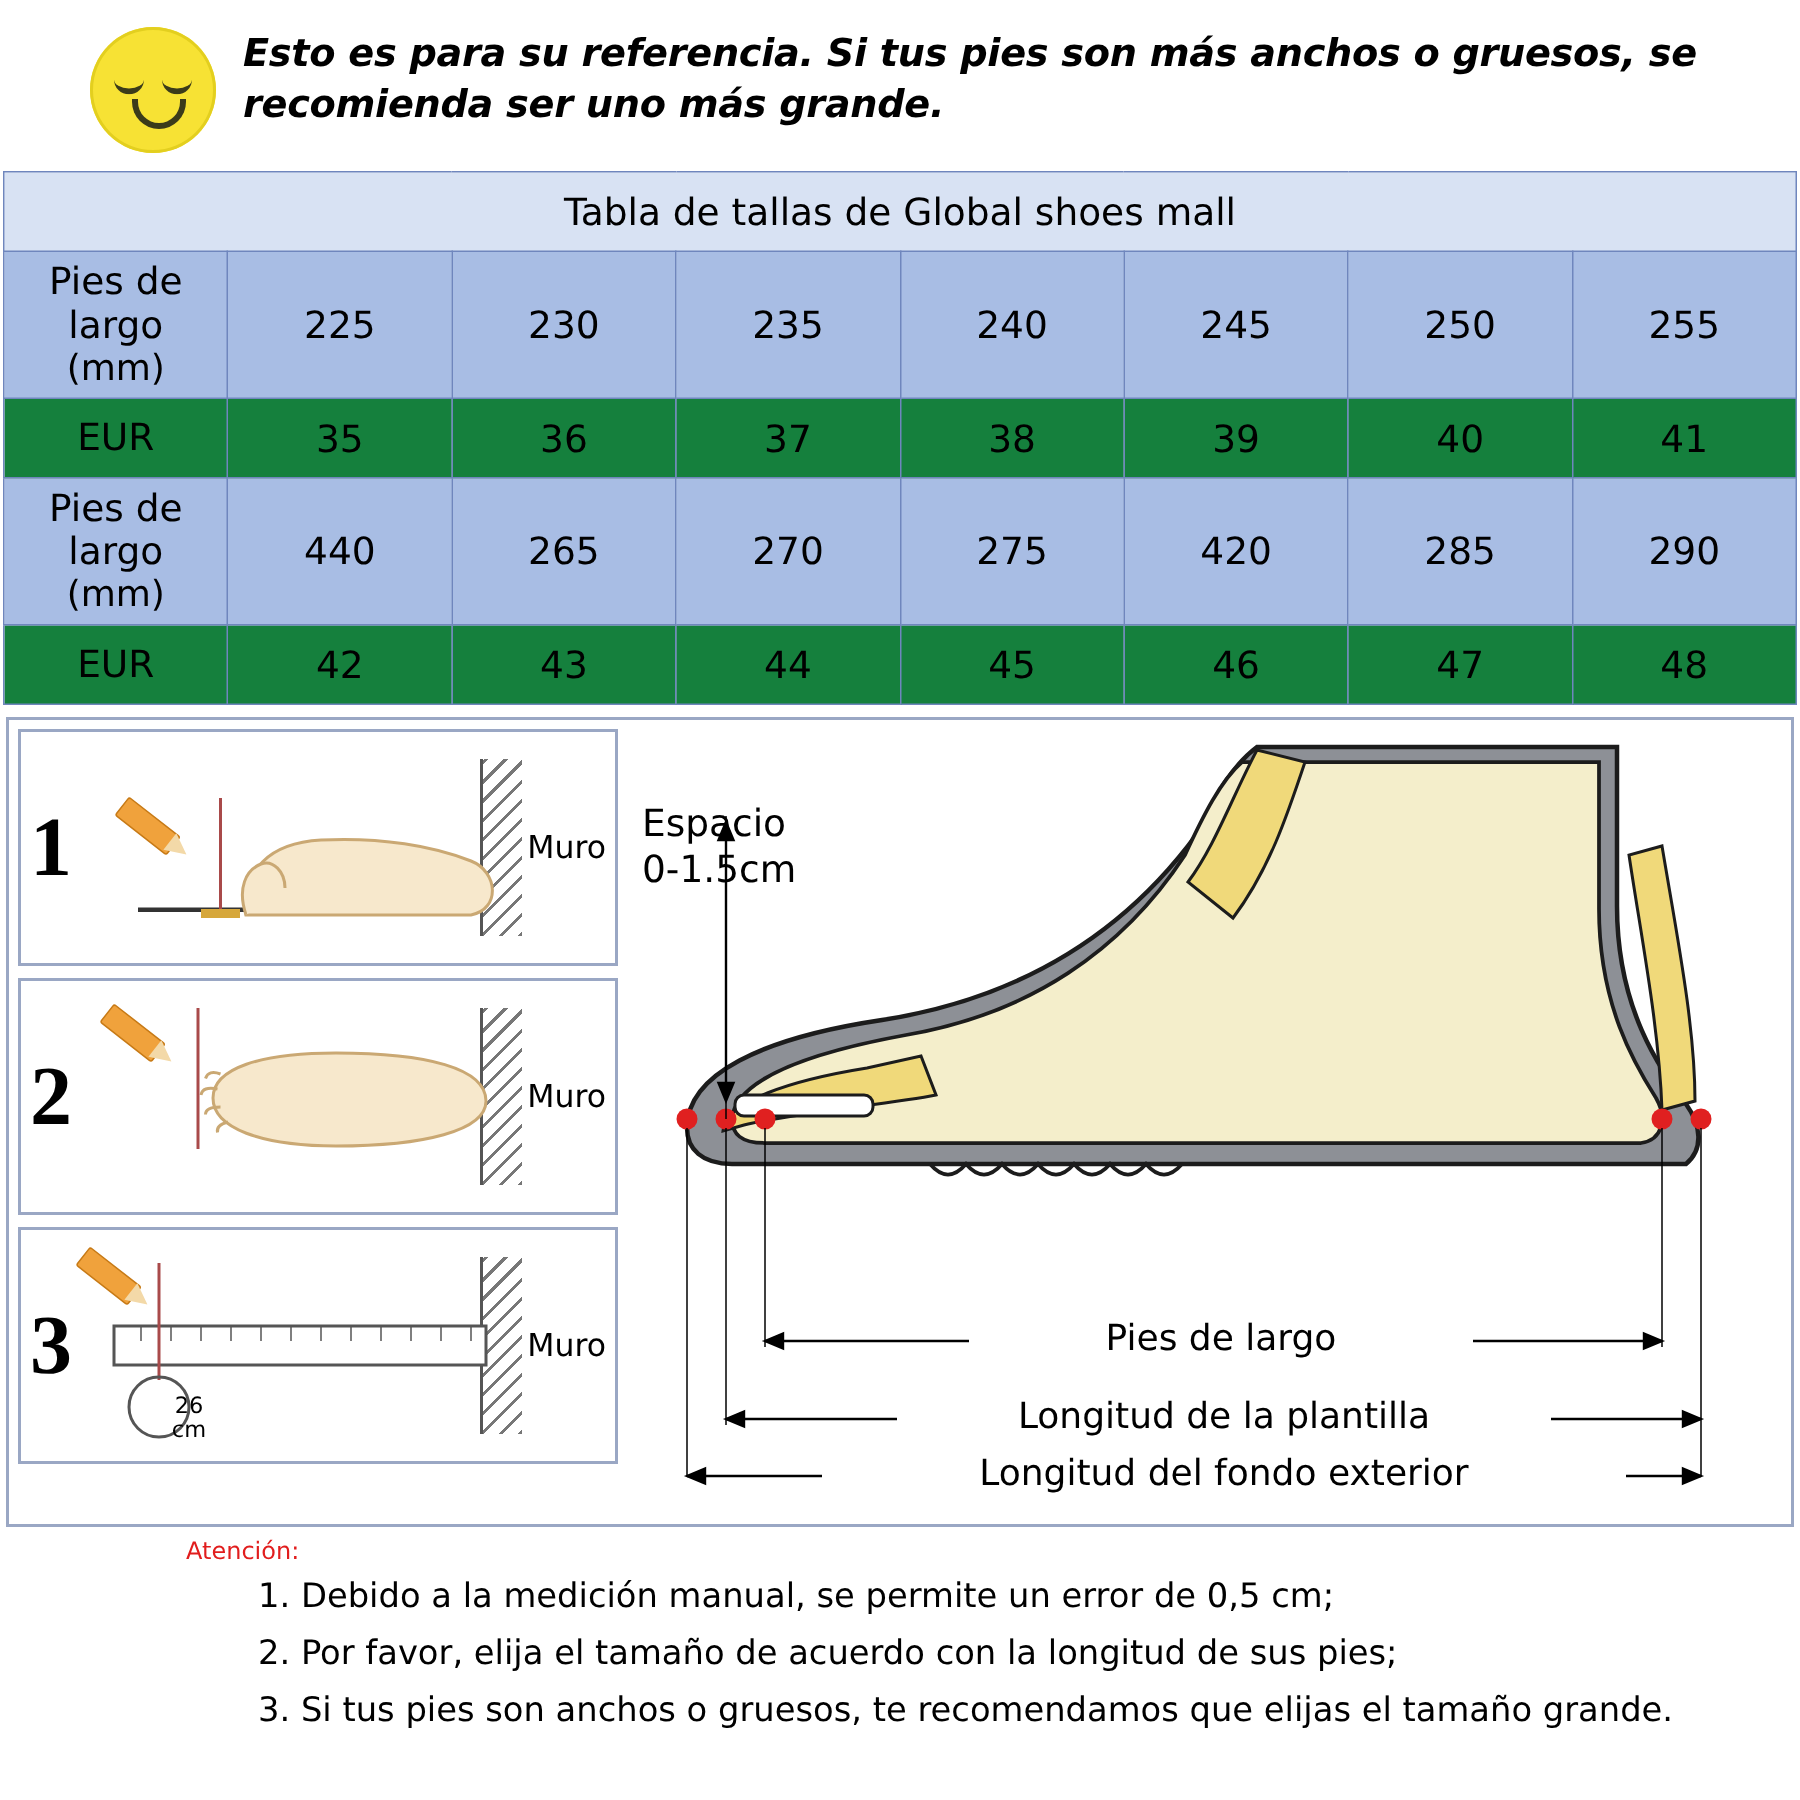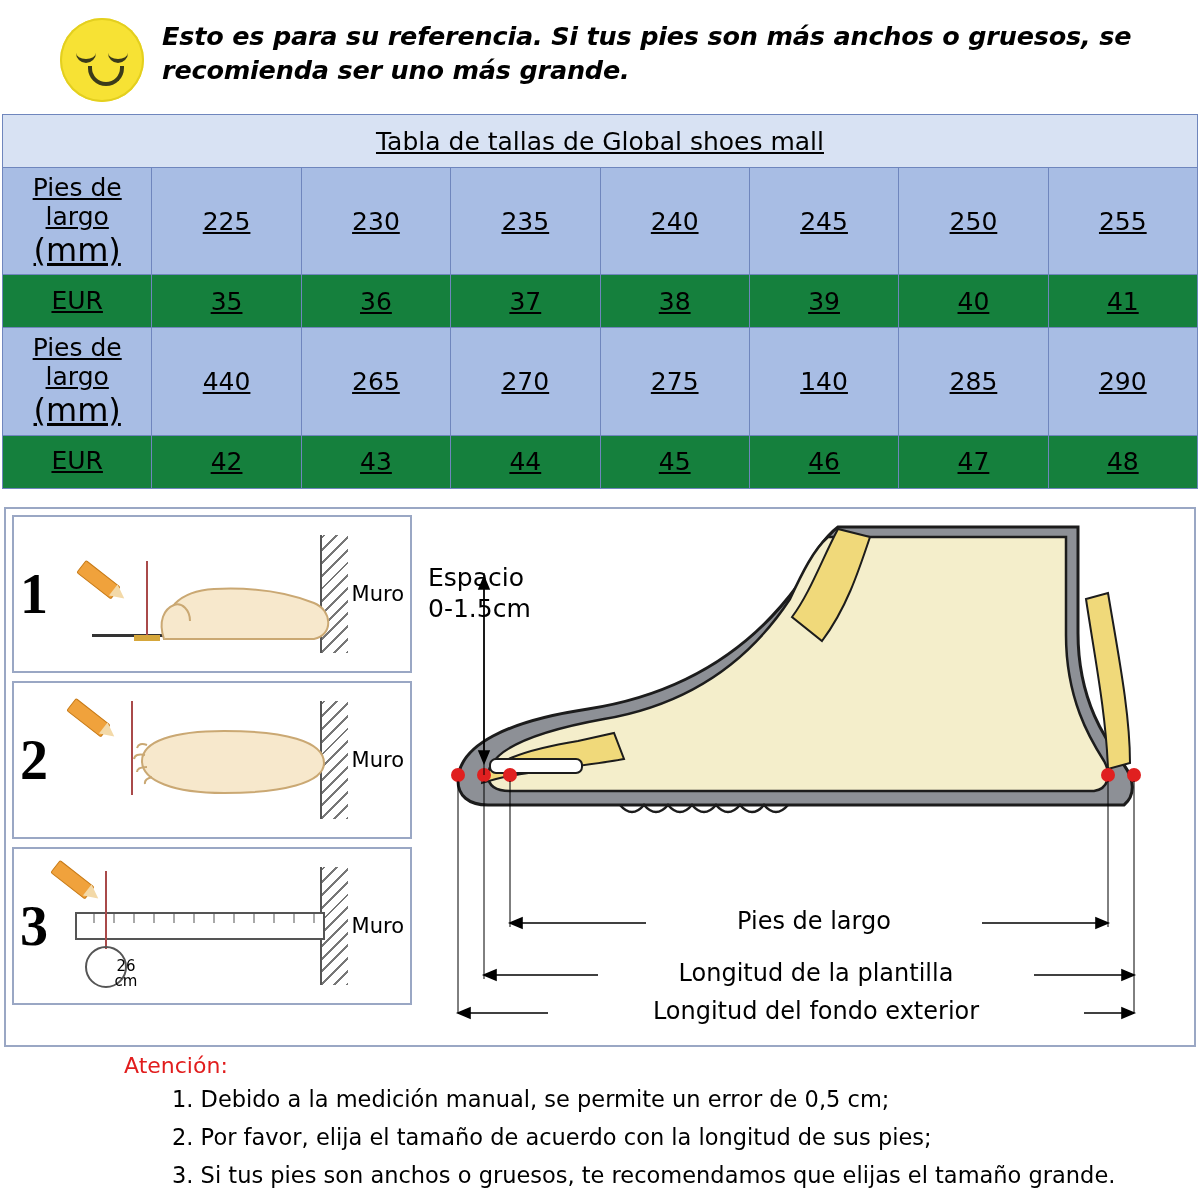--- a/index.html
+++ b/index.html
@@ -39,38 +39,37 @@
   .note-text{
     font-weight:bold;font-style:italic;
     font-size:25.5px;line-height:1.33;
     letter-spacing:-0.2px;
     padding-top:6px;
   }
 
   
   table.size{
     border-collapse:collapse;
-    width:1196px;margin:6px 2px 18px 2px;
+    width:1196px;margin:6px 2px 8px 2px;
     table-layout:fixed;
-    text-decoration:underline;
   }
   table.size td{
     border:1px solid #6f86bd;
     text-align:center;
     font-size:25px;
     padding:6px 2px;
     height:40px;
   }
   .t-title{background:#d8e2f3;font-size:27px;height:48px;}
   .row-dark td{background:#a8bde4;}
   .row-light td{background:#15803d;}
   .lbl{
     width:200px;font-size:24px;line-height:1.15;
   }
-  .lbl small{display:block;font-size:32px;}
+  .lbl small{display:block;font-size:24px;}
 
   
   .lower{
     position:relative;
     margin:8px 4px 0 4px;
     width:1192px;height:540px;
     border:2px solid #9aa7c4;
     box-sizing:border-box;
   }
   .steps{
@@ -119,21 +118,21 @@
     font-size:25px;line-height:1.25;
   }
   .dimlabel{
     position:absolute;text-align:center;font-size:24px;
     background:#fff;padding:0 8px;
   }
 
   
   .attention{
     margin:6px 0 0 124px;
-    color:#e11d1d;font-size:22px;
+    color:#e11d1d;font-size:16px;
   }
   .notes{
     margin:8px 0 0 132px;
   }
   .notes li{
     list-style:none;font-size:22.5px;margin-bottom:12px;
   }
 </style>
 </head>
 <body>
@@ -182,21 +181,21 @@
 
     <tr class="row-dark">
       <td class="lbl">
         <span>Pies de largo</span>
         <small>(mm)</small>
       </td>
       <td>440</td>
       <td>265</td>
       <td>270</td>
       <td>275</td>
-      <td>140</td>
+      <td>420</td>
       <td>285</td>
       <td>290</td>
     </tr>
 
     <tr class="row-light">
       <td class="lbl">EUR</td>
       <td>42</td>
       <td>43</td>
       <td>44</td>
       <td>45</td>

